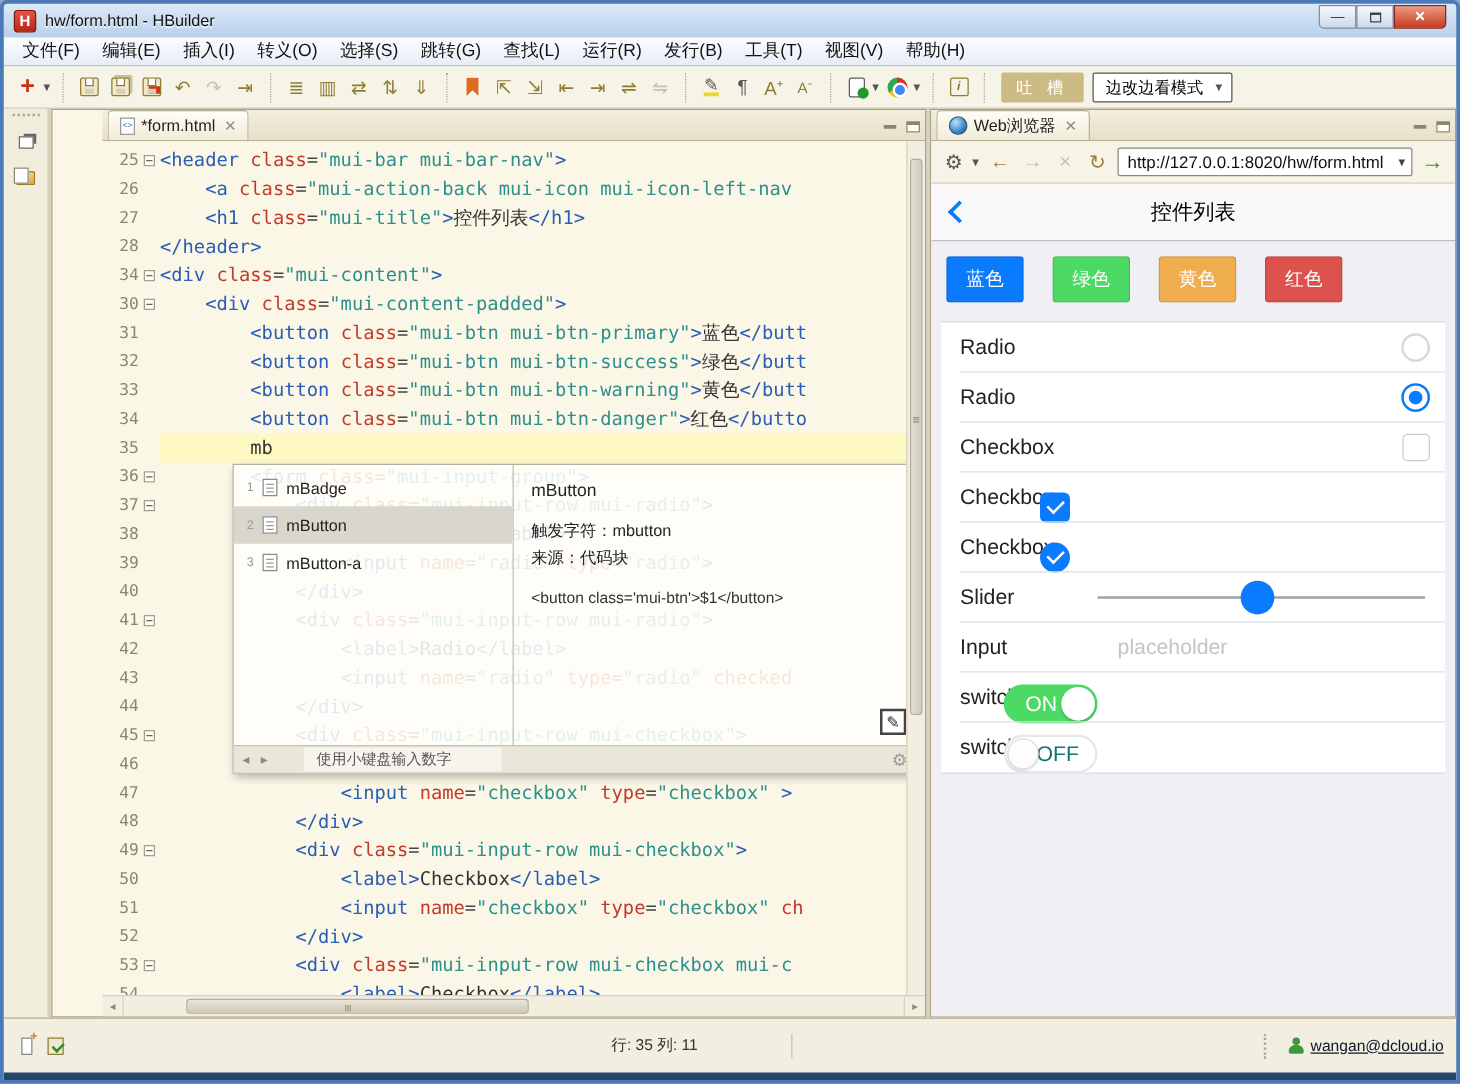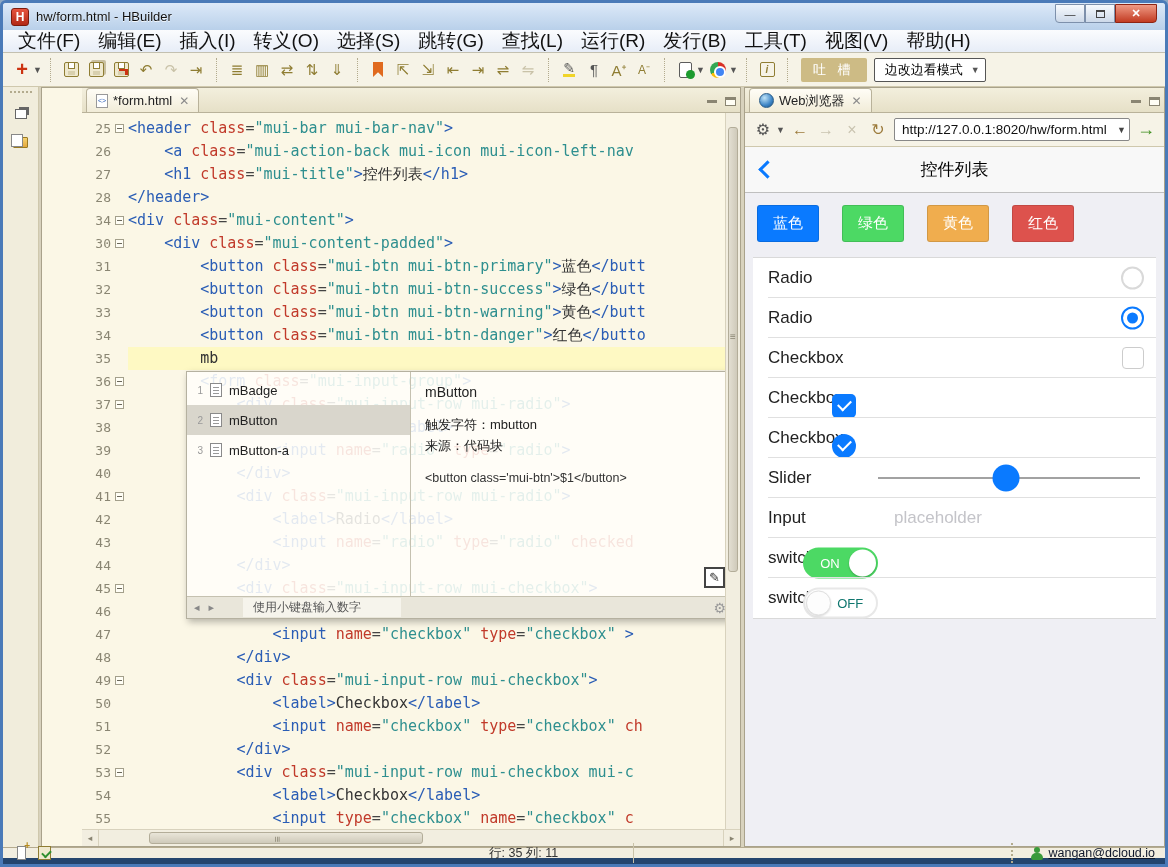--- a/index.html
+++ b/index.html
@@ -14,21 +14,21 @@
   .title-text{ font-size:13px; color:#111; text-shadow:0 1px 0 rgba(255,255,255,.8); }
   .win-controls{ margin-left:auto; display:flex; margin-top:-6px; }
   .win-btn{ width:30px; height:19px; border:1px solid #7d90ab; background:linear-gradient(#f7fafd,#cdd9e9);
             display:flex; align-items:center; justify-content:center; font-size:11px; color:#333; }
   .win-btn:first-child{ border-radius:0 0 0 4px; }
   .win-btn.close{ width:42px; background:linear-gradient(#ef9a85,#c23b22); color:#fff; font-weight:bold; border-color:#8e2413; border-radius:0 0 4px 0;}
   .max-glyph{ width:9px; height:8px; border:1px solid #444; border-top:2px solid #444; background:transparent; }
 
   
   .menubar{ height:23px; background:linear-gradient(#fbfcfe,#e7edf7); border-bottom:1px solid #c3c0b0; display:flex; align-items:center; padding:0 6px; flex:none;}
-  .menu-item{ font-size:19px; color:#111; padding:2px 9px; cursor:default;text-align:right; }
+  .menu-item{ font-size:14px; color:#111; padding:2px 9px; cursor:default;text-align:right; }
 
   
   .toolbar{ height:34px; background:#f6f3e7; border-bottom:1px solid #cfc8ad; display:flex; align-items:center; padding:0 8px; flex:none; gap:3px;}
   .tsep{ width:1px; height:24px; border-left:1px dotted #b3ab8e; margin:0 6px; }
   .ticon{ width:22px; height:22px; display:flex; align-items:center; justify-content:center; font-size:15px; color:#8f7d33; }
   .ticon.dis{ color:#c9c2a8; }
   .ticon.red{ color:#cc3311; font-size:20px; font-weight:bold; }
   .ticon.orange{ color:#e06a1f; }
   .caret{ font-size:9px; color:#555; margin-left:-3px; width:8px; }
   .i-floppy{ position:relative; width:15px; height:15px; background:#efe9cf; border:1px solid #8f7d33; border-radius:2px;}
@@ -140,30 +140,30 @@
   .radio-off{ width:23px; height:23px; border-radius:50%; border:2px solid #d9d9d9; background:#fff;}
   .radio-on{ width:23px; height:23px; border-radius:50%; border:2px solid #0a7aff; background:#fff; display:flex; align-items:center; justify-content:center;}
   .radio-on::after{ content:''; width:11px; height:11px; border-radius:50%; background:#0a7aff;}
   .cb-off{ width:22px; height:22px; border-radius:4px; border:1px solid #ccc; background:#fff;}
   .cb-sq{ width:24px; height:24px; border-radius:5px; background:#0a7aff; position:relative;}
   .cb-ci{ width:24px; height:24px; border-radius:50%; background:#0a7aff; position:relative;}
   .cb-sq::after,.cb-ci::after{ content:''; position:absolute; left:6px; top:6px; width:11px; height:6px; border-left:2px solid #fff; border-bottom:2px solid #fff; transform:rotate(-45deg);}
   .slider-track{ position:absolute; left:125px; right:16px; top:50%; height:2px; background:#a2a2a2; transform:translateY(-50%);}
   .slider-thumb{ position:absolute; top:50%; width:27px; height:27px; border-radius:50%; background:#0a7aff; transform:translate(-50%,-50%);}
   .ph-text{ position:absolute; left:35%; color:#c4c4c9; font-size:17px;}
-  .sw{ width:75px; height:31px; border-radius:16px; position:relative; font-size:13px;}
+  .sw{ width:75px; height:31px; border-radius:16px; position:relative; font-size:17px;}
   .sw.on{ background:#4cd964; }
   .sw.on .knob{ position:absolute; right:2px; top:2px; width:27px; height:27px; border-radius:50%; background:#fff; box-shadow:0 1px 2px rgba(0,0,0,.25);}
   .sw.on .swlabel{ position:absolute; left:17px; line-height:31px; color:#fff;}
   .sw.off{ background:#fff; border:2px solid #e8e8e8;}
   .sw.off .knob{ position:absolute; left:1px; top:1px; width:25px; height:25px; border-radius:50%; background:#fdfdfd; border:1px solid #e0e0e0; box-shadow:0 1px 2px rgba(0,0,0,.15);}
   .sw.off .swlabel{ position:absolute; right:13px; line-height:28px; color:#0f766e;}
 
   
-  .statusbar{ height:17px; background:#f2eee0; border-top:1px solid #b5ab8f; border-bottom:6px solid #24456e; display:flex; align-items:center; padding:0 10px; flex:none; font-size:12.5px; color:#333;}
+  .statusbar{ height:50px; background:#f2eee0; border-top:1px solid #b5ab8f; border-bottom:6px solid #24456e; display:flex; align-items:center; padding:0 10px; flex:none; font-size:12.5px; color:#333;}
   .sb-icon{ width:17px; height:17px; display:flex; align-items:center; justify-content:center; margin-right:6px;}
   .i-colmode{ width:9px; height:14px; border:1px solid #888; background:#fff; position:relative;}
   .i-colmode::after{ content:'+'; position:absolute; right:-5px; top:-7px; color:#b58a1e; font-size:10px; font-weight:bold;}
   .i-valid{ width:13px; height:14px; border:1px solid #8f7d33; background:#efe9cf; position:relative;}
   .i-valid::after{ content:''; position:absolute; left:3px; top:3px; width:7px; height:4px; border-left:2px solid #2f8f2f; border-bottom:2px solid #2f8f2f; transform:rotate(-45deg);}
   .sb-pos{ margin-left:430px; }
   .sb-sep{ width:1px; height:20px; border-left:1px solid #c9c2a9; margin-left:75px;}
   .sb-dots{ width:1px; height:20px; border-left:2px dotted #b3ab8e; margin-left:auto; margin-right:18px;}
   .person{ width:12px; height:13px; position:relative; margin-right:5px;}
   .person::before{ content:''; position:absolute; left:3px; top:0; width:6px; height:6px; border-radius:50%; background:#3a9a3a;}

